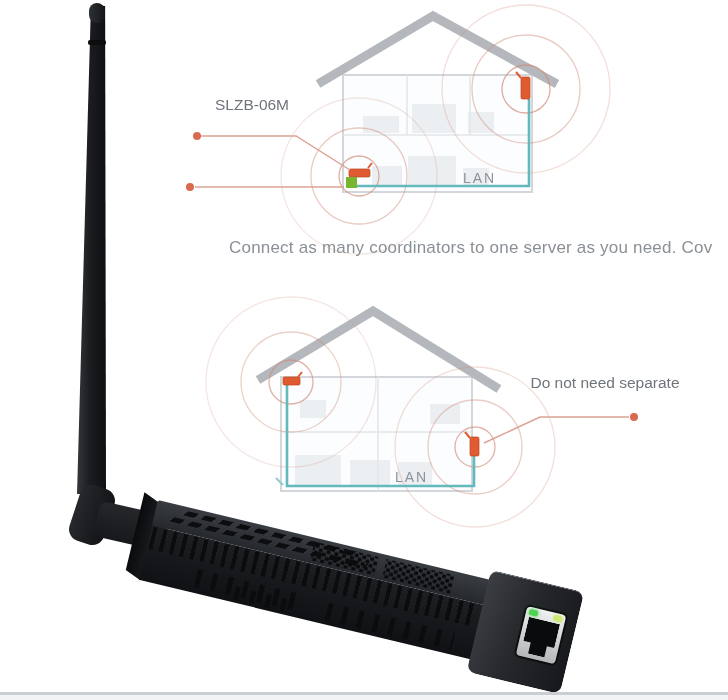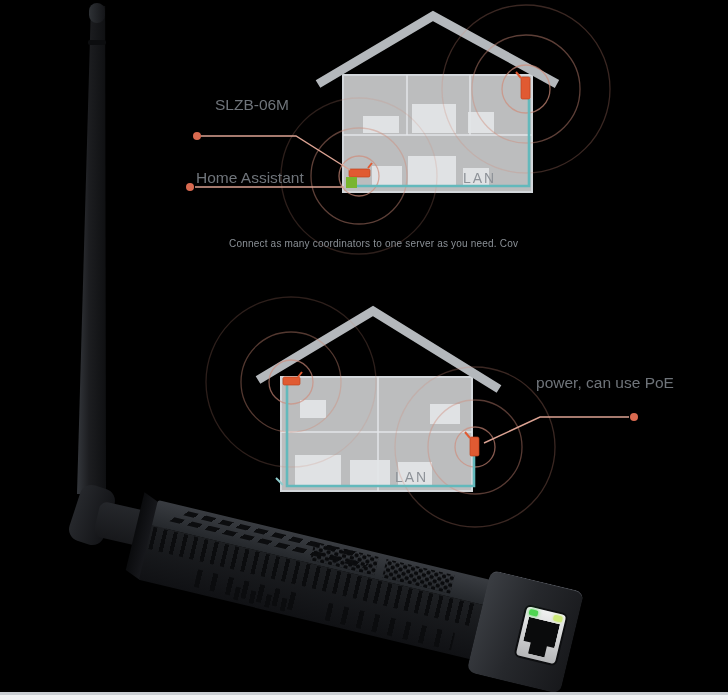--- a/index.html
+++ b/index.html
@@ -1,26 +1,26 @@
 <!DOCTYPE html>
 <html><head>
 <meta charset="utf-8">
 <style>
   html,body{margin:0;padding:0;background:#e9ebee;}
   #stage{
     position:relative;width:728px;height:700px;overflow:hidden;
-    background:#000000;
+    background:#ffffff;
     font-family:"Liberation Sans",sans-serif;
   }
   svg{position:absolute;left:0;top:0;}
   .txt{position:absolute;z-index:5;}
   .label{font-size:15.5px;line-height:21px;color:#6f747a;}
   .center{text-align:center;}
   .lan{font-size:14px;color:#8d9298;letter-spacing:2px;}
-  .caption{font-size:10px;color:#8a9096;letter-spacing:.2px;white-space:nowrap;text-align:center;}
+  .caption{font-size:17px;color:#8a9096;letter-spacing:.2px;white-space:nowrap;text-align:center;}
 
   
   .photo{position:absolute;left:0;top:0;width:728px;height:700px;z-index:3;}
   .ant-rod{position:absolute;left:77px;top:6px;width:29px;height:488px;
     background:linear-gradient(90deg,#34373c 0%,#1c1d20 42%,#0f1012 100%);
     clip-path:polygon(48% 0,97% 0,100% 100%,0 100%);}
   .ant-tip{position:absolute;left:89px;top:3px;width:16px;height:20px;border-radius:8px;
     background:linear-gradient(90deg,#2e3135,#141518);}
   .ant-ring{position:absolute;left:88px;top:40px;width:18px;height:5px;border-radius:2px;background:#0c0d0f;}
   .hinge{position:absolute;left:74px;top:486px;width:36px;height:58px;border-radius:12px;
@@ -145,28 +145,27 @@
     <g>
       <polyline points="629,417 540,417 484,443" fill="none" stroke="#dca393" stroke-width="1.4"></polyline>
       <circle cx="634" cy="417" r="4" fill="#d96a50"></circle>
     </g>
   </svg>
 
   <div class="txt label center" style="left:176px;top:94px;width:152px;">
     <span style="display:block">SLZB-06M</span>
   </div>
 
-  <div class="txt label" style="left:196px;top:167px;">Home Assistant</div>
 
   <div class="txt lan" style="left:463px;top:170px;">LAN</div>
 
   <div class="txt caption" style="left:229px;top:238px;">Connect as many coordinators to one server as you need. Cov</div>
 
   <div class="txt label center" style="left:489px;top:373px;width:232px;line-height:20px;">
-    <span style="display:block">power, can use PoE</span>
+    <span style="display:block">Do not need separate</span>
   </div>
 
   <div class="txt lan" style="left:395px;top:469px;">LAN</div>
 
   <div class="photo">
     <div class="ant-rod"></div>
     <div class="ant-tip"></div>
     <div class="ant-ring"></div>
     <div class="hinge"></div>
     <div class="elbow"></div>

